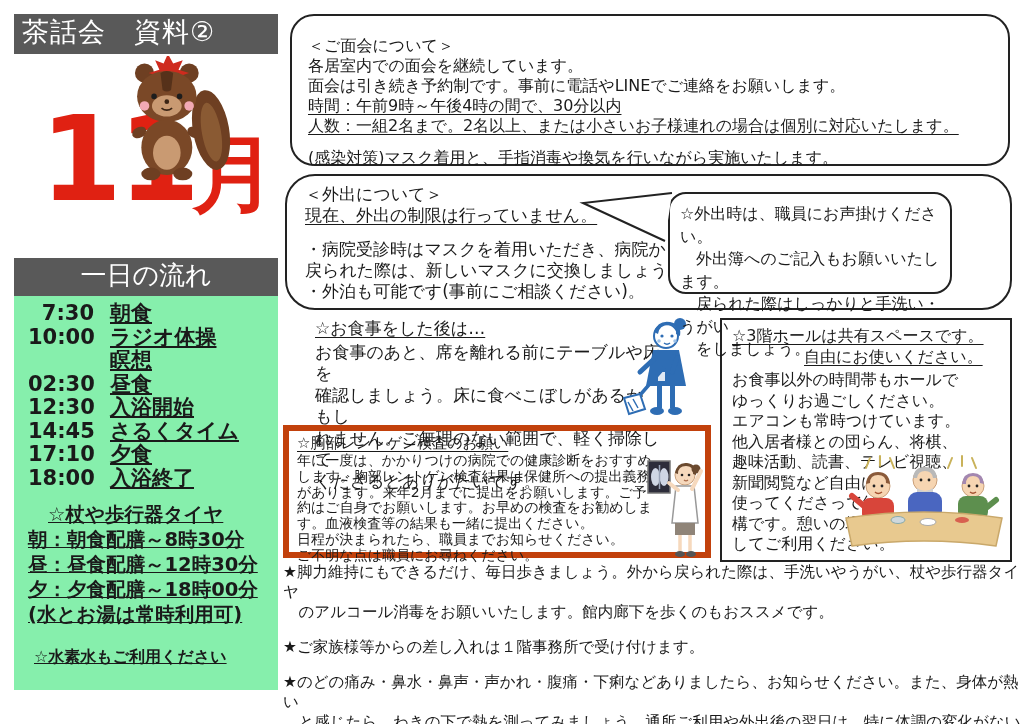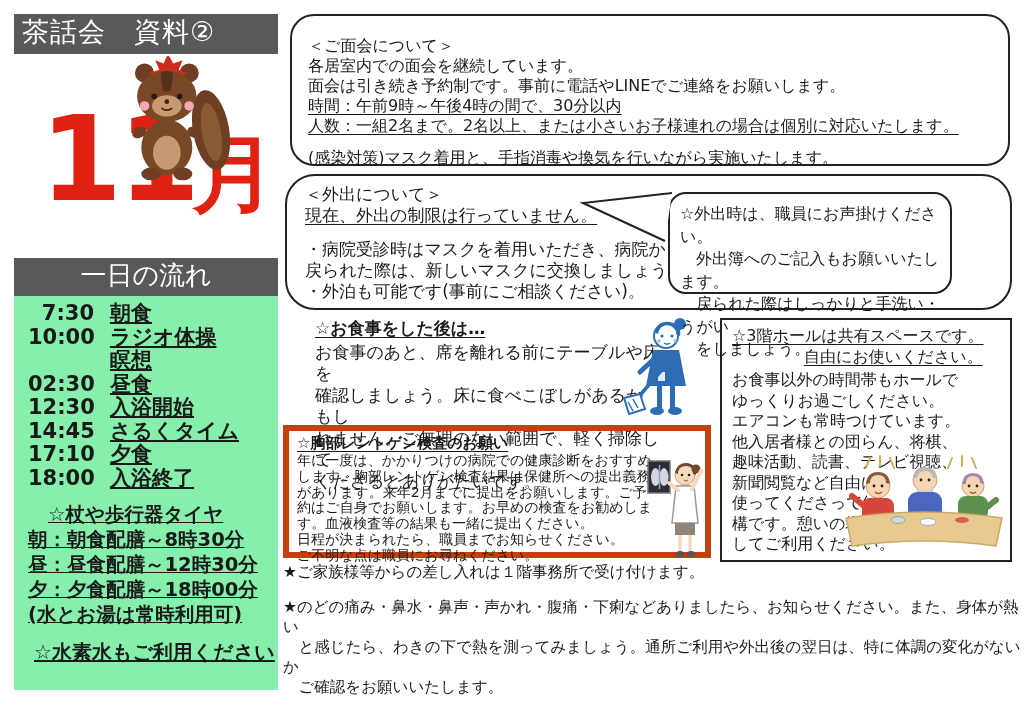--- a/index.html
+++ b/index.html
@@ -4,21 +4,21 @@
 <style>
   html,body{margin:0;padding:0;}
   body{
     width:1024px;height:724px;position:relative;background:#ffffff;
     font-family:"DejaVu Sans","Liberation Sans",sans-serif;
     color:#1a1a1a;overflow:hidden;
   }
   .abs{position:absolute;}
   .pre{white-space:pre-line;}
   .u{text-decoration:underline;text-underline-offset:3px;}
-  .bold{font-weight:bold;}
+  .bold{font-weight:normal;}
 
   
   .title-bar{
     left:14px;top:14px;width:264px;height:40px;background:#595959;
     color:#ffffff;font-size:27px;letter-spacing:1px;
     display:flex;align-items:flex-start;padding-left:8px;box-sizing:border-box;
   }
   .month-wrap{left:40px;top:100px;display:flex;align-items:flex-end;z-index:1;}
   .month-num{font-size:118px;line-height:1;font-weight:800;color:#e02112;letter-spacing:-4px;}
   .month-unit{font-size:84px;line-height:1;font-weight:800;color:#e02112;margin-left:-4px;margin-bottom:2px;}
@@ -29,21 +29,21 @@
     color:#ffffff;font-size:26px;display:flex;justify-content:center;
   }
   .schedule-panel{
     left:14px;top:296px;width:264px;height:394px;background:#86efac;
     box-sizing:border-box;padding:6px 0 0 14px;text-decoration:underline;
   }
   .srow{line-height:23.5px;font-size:21px;font-weight:bold;}
   .stime{display:inline-block;width:66px;text-align:right;margin-right:16px;}
   .tea{margin-top:12px;font-size:19.5px;font-weight:bold;line-height:25px;}
   .tea-title{padding-left:20px;}
-  .hydrogen{margin-top:12px;font-size:20px;font-weight:bold;padding-left:6px;}
+  .hydrogen{margin-top:20px;font-size:16px;font-weight:bold;padding-left:6px;}
 
   
   .visit-box{
     left:290px;top:14px;width:720px;height:152px;border:2px solid #222;
     border-radius:24px;box-sizing:border-box;padding:20px 16px;
     font-size:16px;line-height:20px;
   }
   .visit-box .blank{height:12px;}
 
   .outing-box{
@@ -293,17 +293,19 @@
 
       <path d="M6,64 q78,-12 156,0 l-6,28 q-72,-10 -144,0 Z" fill="#e8c98f" stroke="#c9a86a" stroke-width="1.5"></path>
       <ellipse cx="58" cy="66" rx="7" ry="3.5" fill="#cfd8dc" stroke="#8aa"></ellipse>
       <ellipse cx="88" cy="68" rx="8" ry="3.5" fill="#fff" stroke="#aaa"></ellipse>
       <ellipse cx="122" cy="66" rx="7" ry="3" fill="#d8604f"></ellipse>
     </svg>
   </div>
 </div>
 
 <div class="abs footer">
+  <div class="pre fnote">★脚力維持にもできるだけ、毎日歩きましょう。外から戻られた際は、手洗いやうがい、杖や歩行器タイヤ
+　のアルコール消毒をお願いいたします。館内廊下を歩くのもおススメです。</div>
   <div class="pre fnote">★ご家族様等からの差し入れは１階事務所で受け付けます。</div>
   <div class="pre">★のどの痛み・鼻水・鼻声・声かれ・腹痛・下痢などありましたら、お知らせください。また、身体が熱い
 　と感じたら、わきの下で熱を測ってみましょう。通所ご利用や外出後の翌日は、特に体調の変化がないか
 　ご確認をお願いいたします。</div>
 </div>
 
 </body></html>

